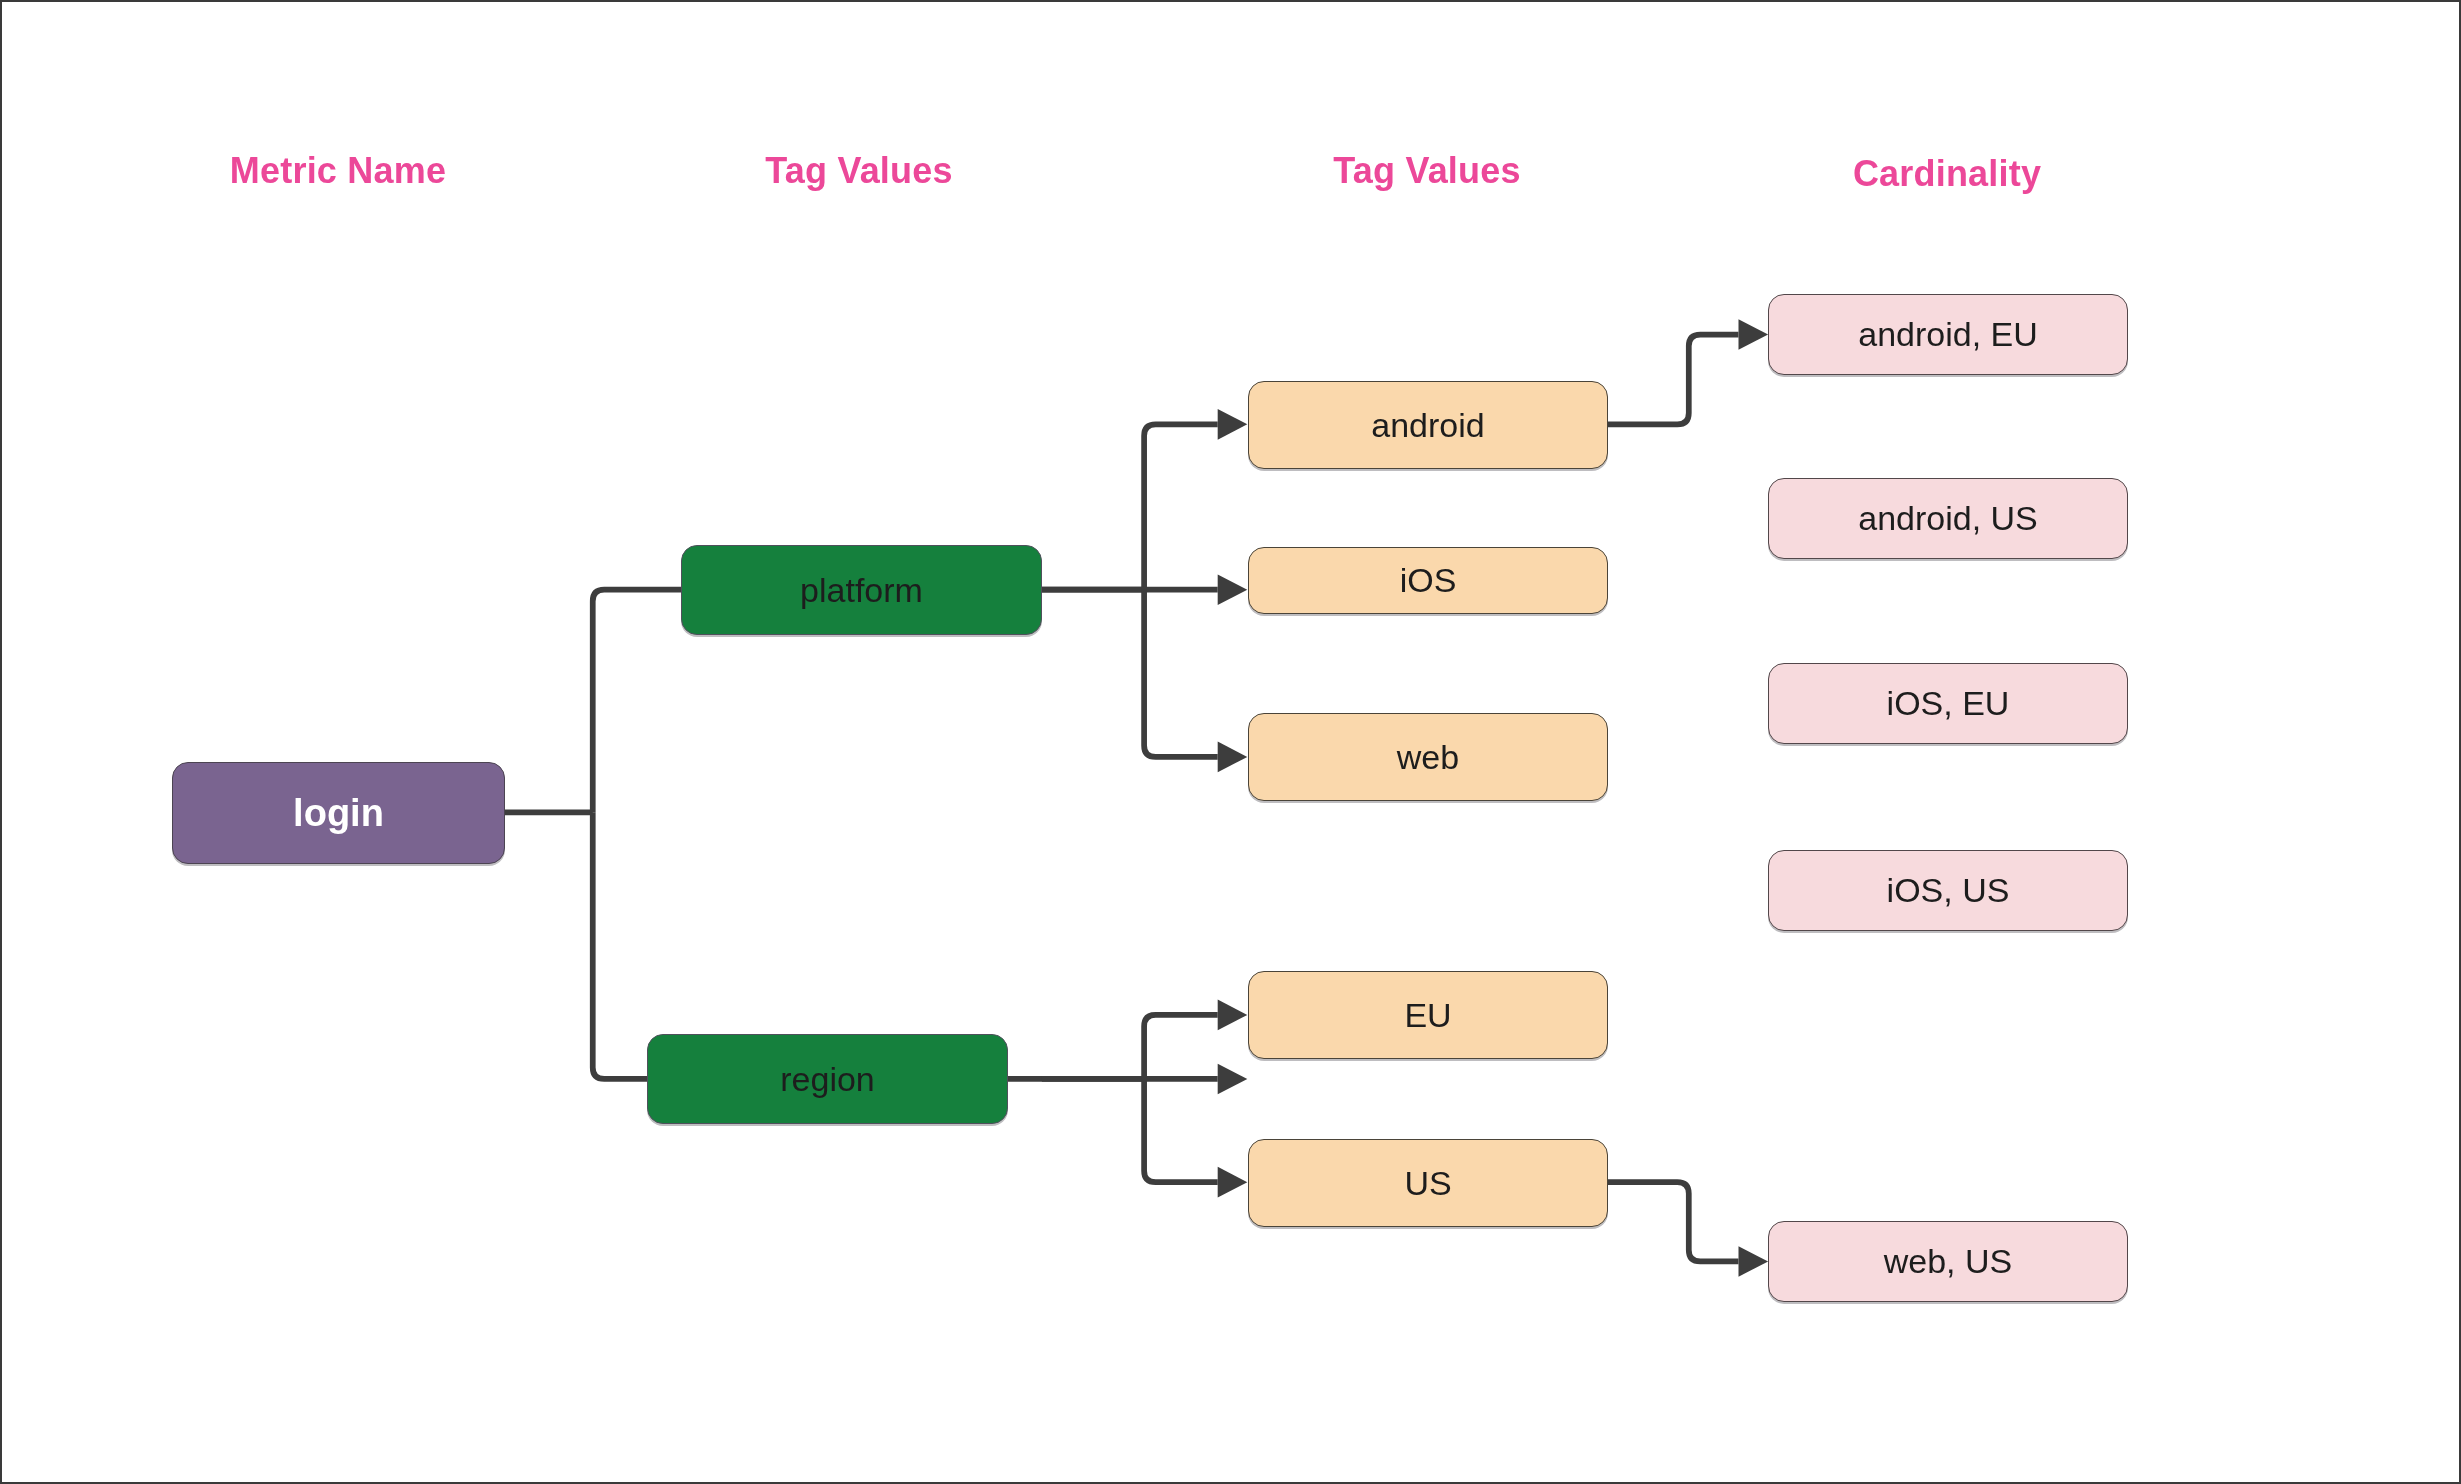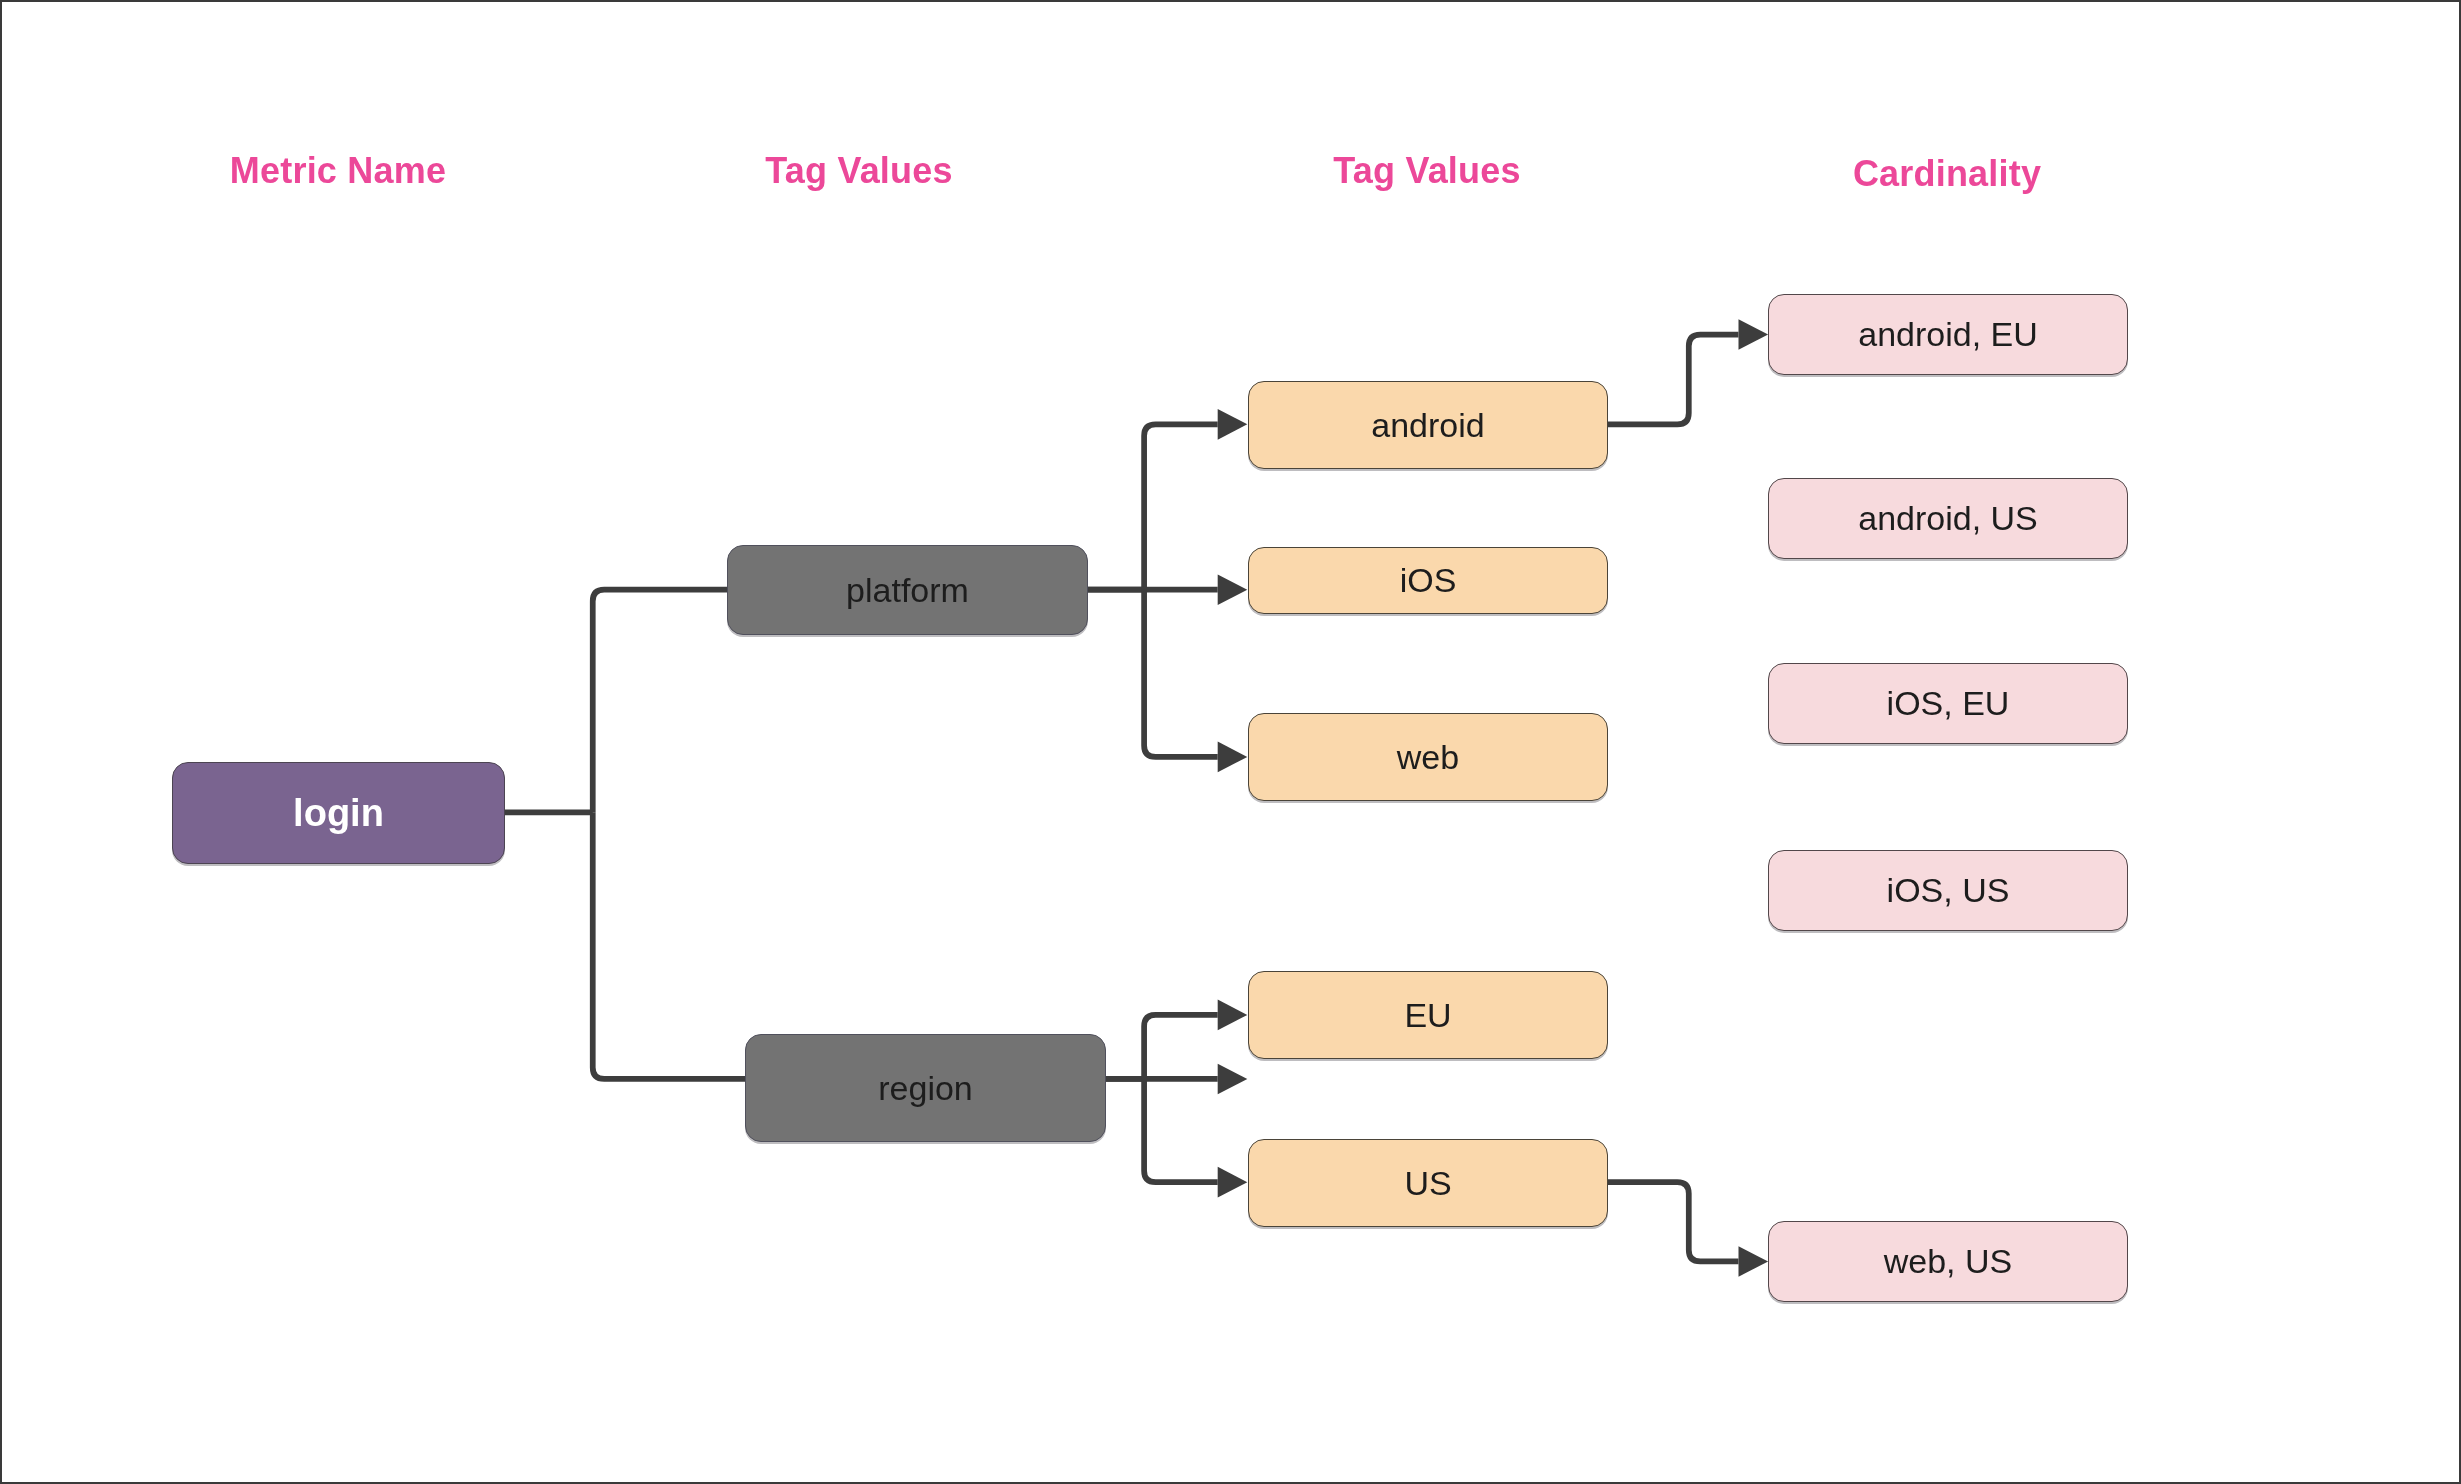--- a/index.html
+++ b/index.html
@@ -46,23 +46,22 @@
     box-shadow: 0 1.9px 0 rgba(70,66,74,0.35);
   }
   .node-metric {
     background: #7a6490;
     color: #ffffff;
     font-weight: bold;
     border-color: #4c4452;
     font-size: 38px;
   }
   .node-tagname {
-    background: #737373;
+    background: #15803d;
     border-color: #50505c;
-    margin-left: 46px;
   }
   .node-tagvalue {
     background: #fad8ac;
     border-color: #4a4439;
   }
   .node-cardinality {
     background: #f7dadd;
     border-color: #52474a;
   }
   
@@ -119,21 +118,21 @@
   </svg>
 
   <div class="col-header" style="left:336px; top:148px;">Metric Name</div>
   <div class="col-header" style="left:857px; top:148px;">Tag Values</div>
   <div class="col-header" style="left:1425px; top:148px;">Tag Values</div>
   <div class="col-header" style="left:1945px; top:151px;">Cardinality</div>
 
   <div class="node node-metric" style="left:170px; top:760px; width:333px; height:102px;">login</div>
 
   <div class="node node-tagname" style="left:679px; top:543px; width:361px; height:90px;">platform</div>
-  <div class="node node-tagname" style="left:697px; top:1032px; width:361px; height:108px;">region</div>
+  <div class="node node-tagname" style="left:645px; top:1032px; width:361px; height:90px;">region</div>
 
   <div class="node node-tagvalue" style="left:1246px; top:379px; width:360px; height:88px;">android</div>
   <div class="node node-tagvalue" style="left:1246px; top:545px; width:360px; height:67px;">iOS</div>
   <div class="node node-tagvalue" style="left:1246px; top:711px; width:360px; height:88px;">web</div>
   <div class="node node-tagvalue" style="left:1246px; top:969px; width:360px; height:88px;">EU</div>
   <div class="node node-tagvalue" style="left:1246px; top:1137px; width:360px; height:88px;">US</div>
 
   <div class="node node-cardinality" style="left:1766px; top:292px; width:360px; height:81px;">android, EU</div>
   <div class="node node-cardinality" style="left:1766px; top:476px; width:360px; height:81px;">android, US</div>
   <div class="node node-cardinality" style="left:1766px; top:661px; width:360px; height:81px;">iOS, EU</div>

